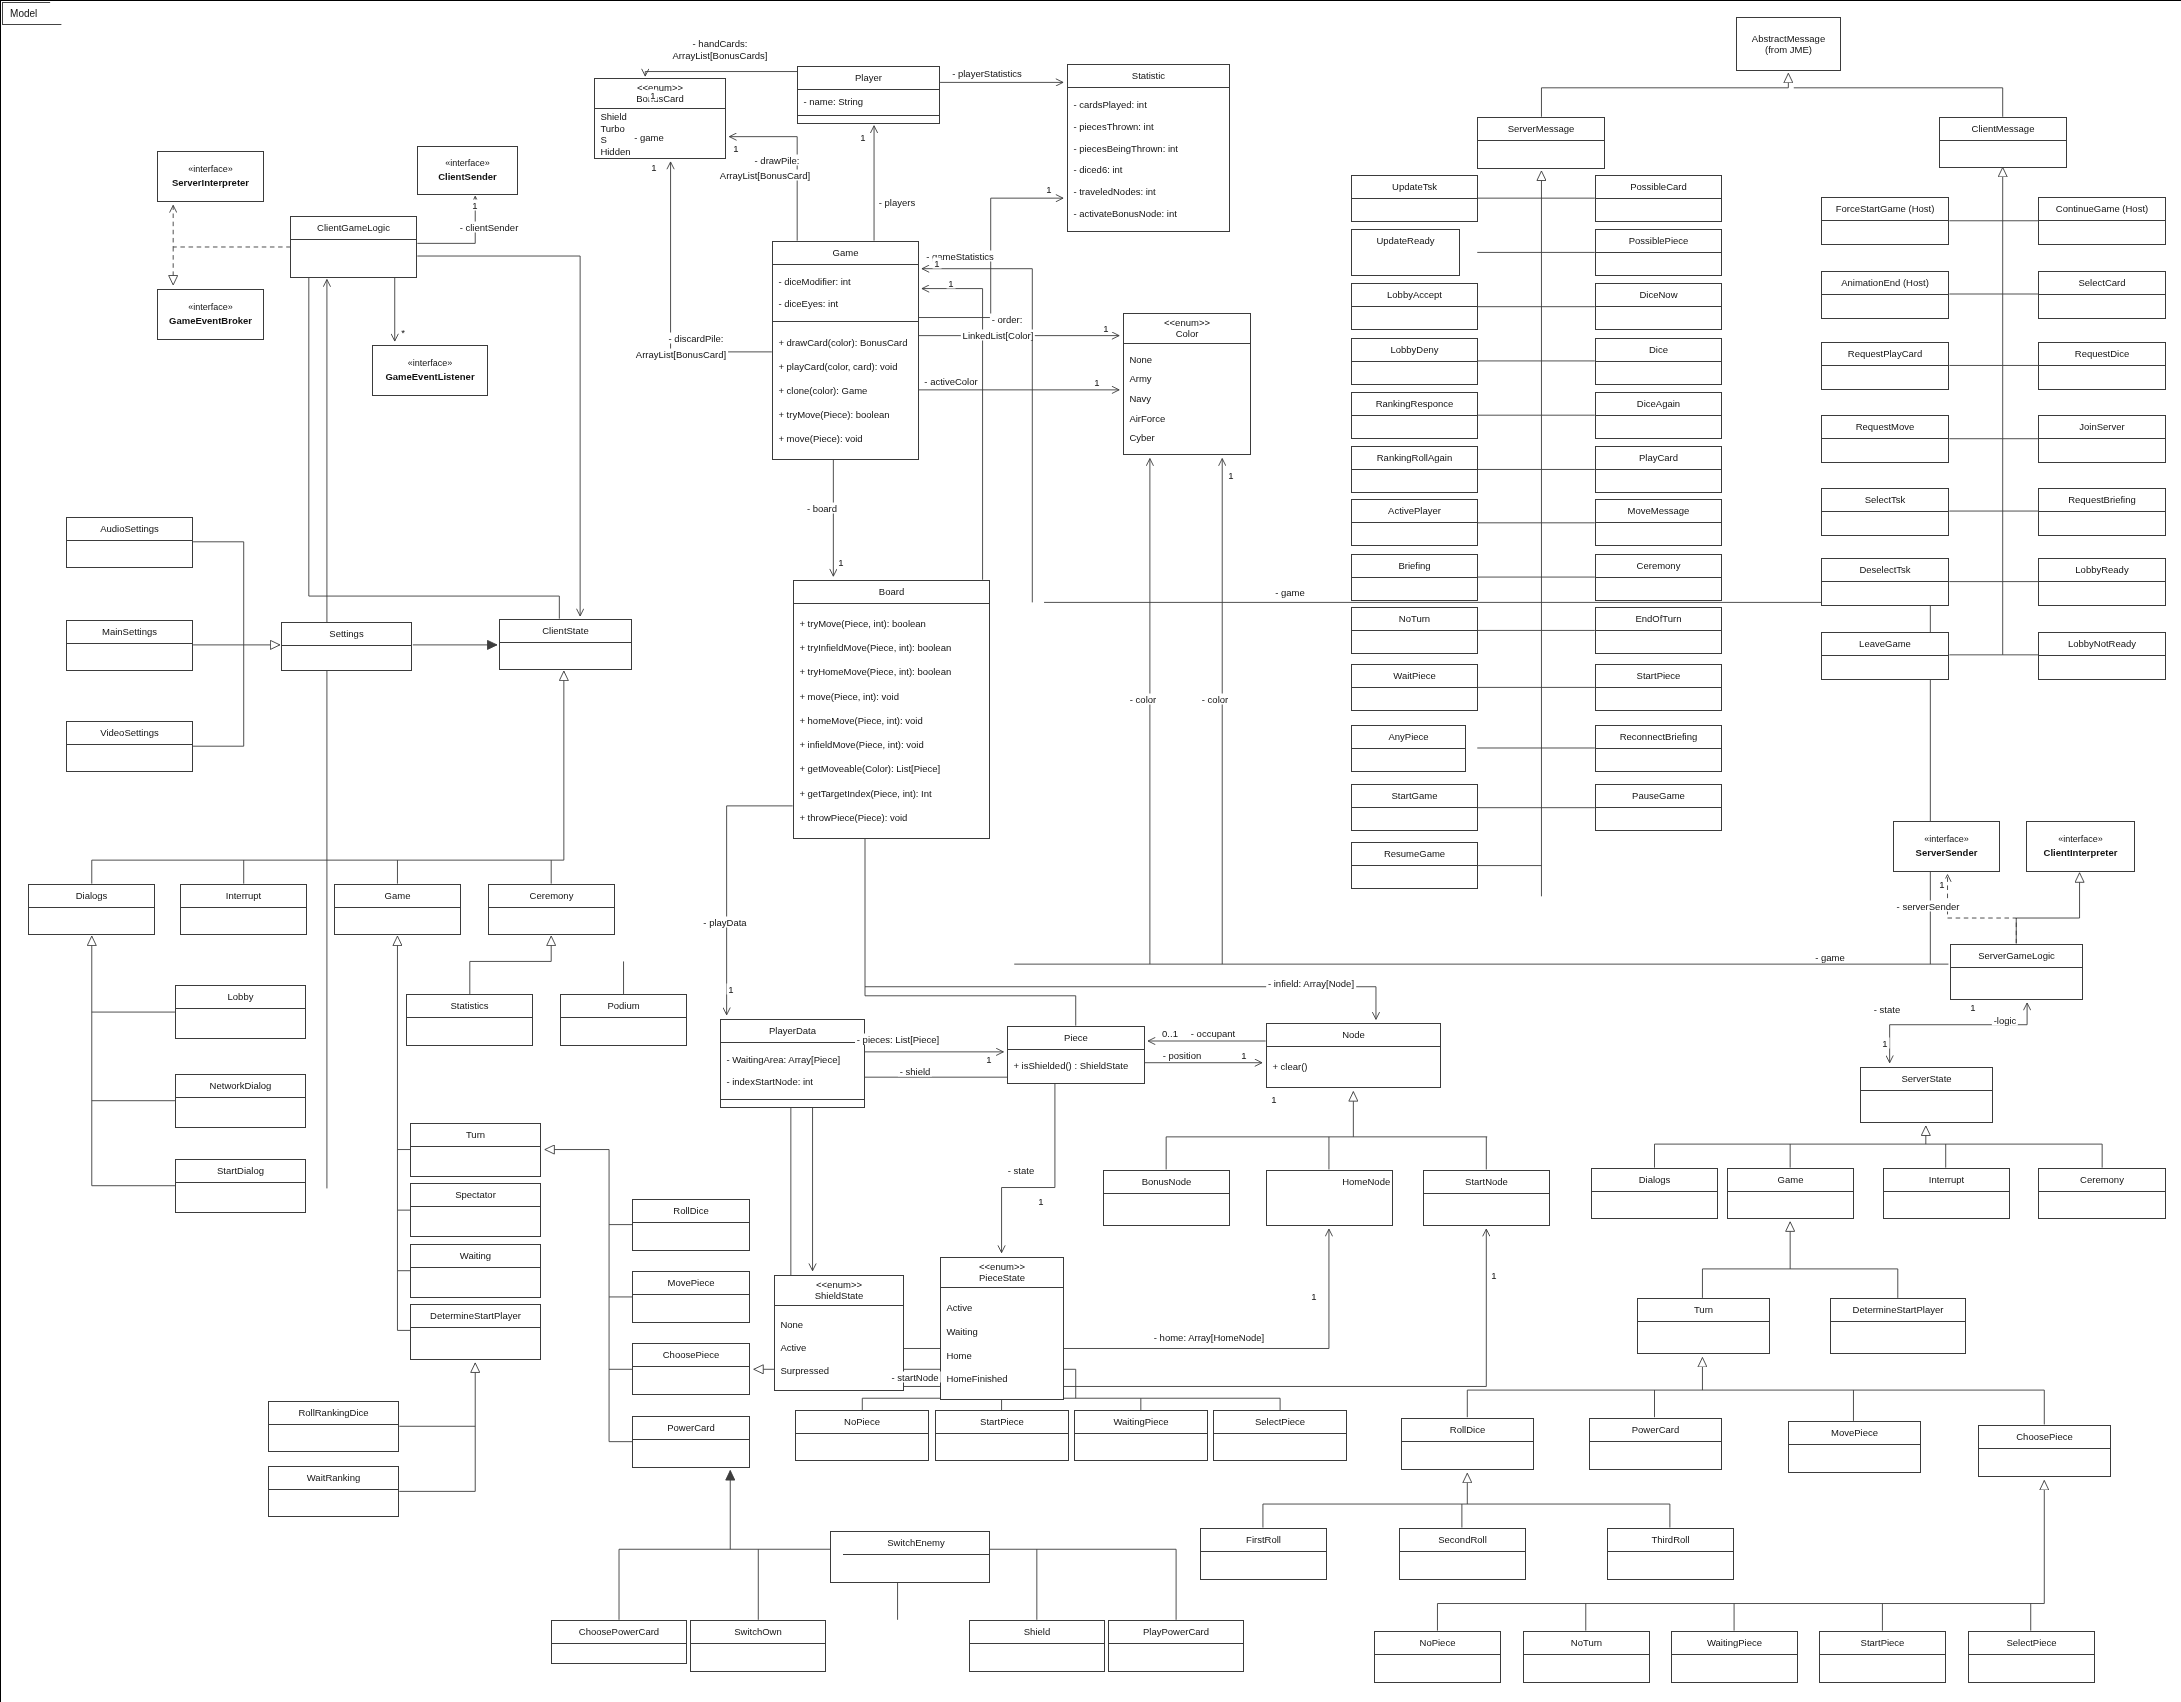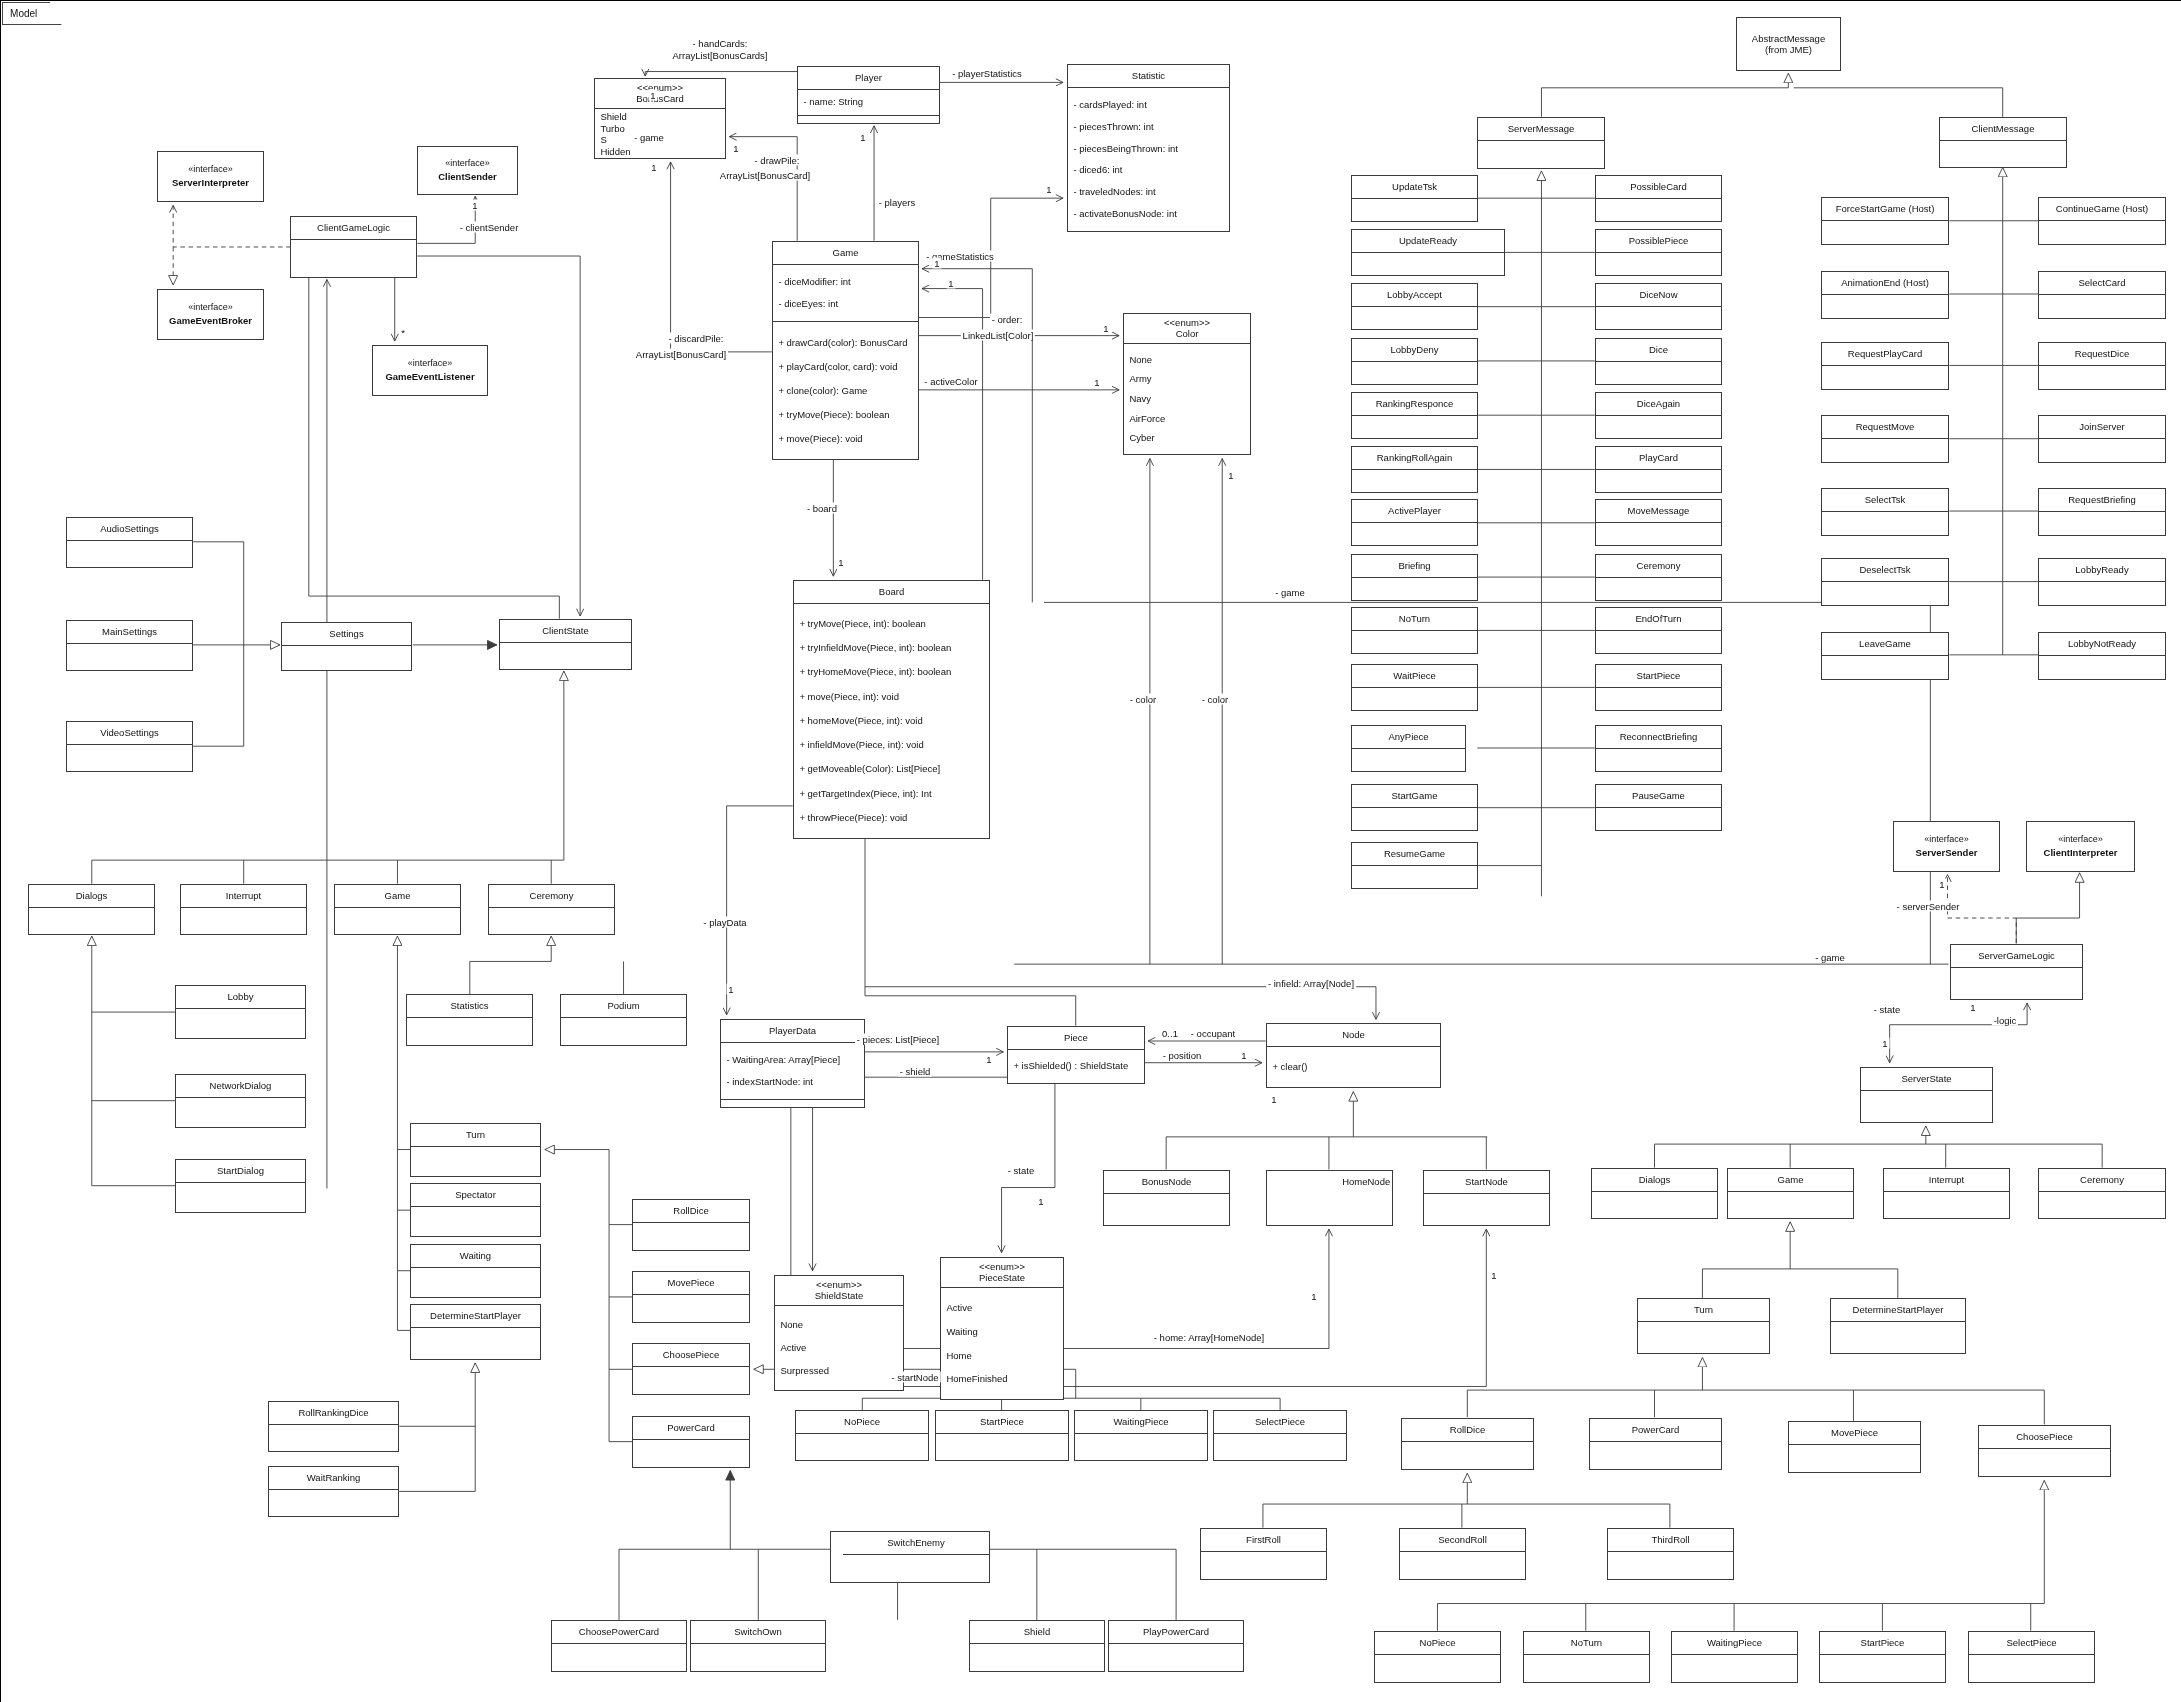--- a/index.html
+++ b/index.html
@@ -302,21 +302,21 @@
       <div class="sec"></div>
     </div>
     <div class="uml k-simple" style="left: 1938px; top: 116px; width: 128px; height: 51px;">
       <div class="ttl">ClientMessage</div>
       <div class="sec"></div>
     </div>
     <div class="uml k-simple" style="left: 1350px; top: 174px; width: 127px; height: 47px;">
       <div class="ttl">UpdateTsk</div>
       <div class="sec"></div>
     </div>
-    <div class="uml k-simple" style="left: 1350px; top: 228px; width: 154px; height: 47px;">
+    <div class="uml k-simple" style="left: 1350px; top: 228px; width: 109px; height: 47px; align-items: center;">
       <div class="ttl">UpdateReady</div>
       <div class="sec"></div>
     </div>
     <div class="uml k-simple" style="left: 1350px; top: 282px; width: 127px; height: 47px;">
       <div class="ttl">LobbyAccept</div>
       <div class="sec"></div>
     </div>
     <div class="uml k-simple" style="left: 1350px; top: 337px; width: 127px; height: 47px;">
       <div class="ttl">LobbyDeny</div>
       <div class="sec"></div>
@@ -566,21 +566,21 @@
       <div class="sec"></div>
     </div>
     <div class="uml k-simple" style="left: 1073px; top: 1409px; width: 134px; height: 51px;">
       <div class="ttl">WaitingPiece</div>
       <div class="sec"></div>
     </div>
     <div class="uml k-simple" style="left: 1212px; top: 1409px; width: 134px; height: 51px;">
       <div class="ttl">SelectPiece</div>
       <div class="sec"></div>
     </div>
-    <div class="uml k-simple" style="left: 550px; top: 1619px; width: 136px; height: 52px;">
+    <div class="uml k-simple" style="left: 550px; top: 1619px; width: 136px; height: 44px;">
       <div class="ttl">ChoosePowerCard</div>
       <div class="sec"></div>
     </div>
     <div class="uml k-simple" style="left: 689px; top: 1619px; width: 136px; height: 52px;">
       <div class="ttl">SwitchOwn</div>
       <div class="sec"></div>
     </div>
     <div class="uml k-simple" style="left: 829px; top: 1530px; width: 160px; height: 52px; padding-left: 12px;">
       <div class="ttl">SwitchEnemy</div>
       <div class="sec"></div>

